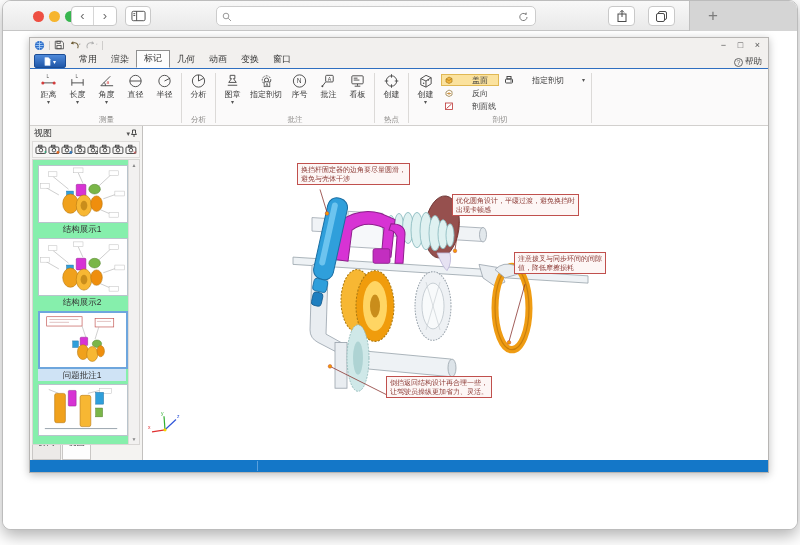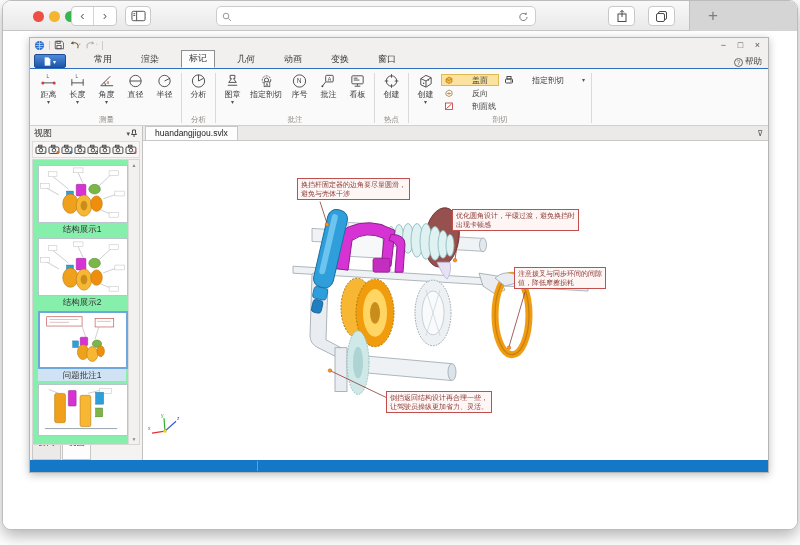--- a/index.html
+++ b/index.html
@@ -22,21 +22,21 @@
   .plus { position:absolute; left:10px; top:3px; width:26px; height:23px; color:#7c7c7c; font-size:17px; text-align:center; line-height:23px; }
   .page { position:relative; height:499px; background:#fff; }
 
   
   .app { position:absolute; left:26px; top:6px; width:740px; height:436px; background:#f2f0ee;
          border:1px solid #b7b5b3; box-shadow:0 2px 8px rgba(0,0,0,.25); display:flex; flex-direction:column; }
   .trow { height:14px; display:flex; align-items:center; padding:0 4px; gap:4px; }
   .trow .spacer { flex:1; }
   .wctl { font-size:9px; color:#555; width:13px; text-align:center; line-height:12px; }
   .qsep { width:1px; height:9px; background:#cfcdcb; }
-  .mrow { height:16px; display:flex; align-items:flex-end; padding:0 4px 0 4px; gap:15px; }
+  .mrow { height:16px; display:flex; align-items:flex-end; padding:0 4px 0 4px; gap:0; }
   .filebtn { width:32px; height:14px; margin-right:6px; background:linear-gradient(#4f8ada,#1f57a8); border:1px solid #1b4c94;
              border-radius:2px; display:flex; align-items:center; justify-content:center; gap:2px; color:#fff; font-size:6px; }
   .mtab { font-size:9px; color:#333; padding:1px 7px 2px; }
   .mtab.active { background:#fcfcfc; border:1px solid #8f8f8f; border-bottom:1px solid #fcfcfc; }
   .help { margin-left:auto; display:flex; align-items:center; gap:2px; font-size:8.5px; color:#444; padding-right:2px; }
   .help .q { width:9px; height:9px; border:1px solid #666; border-radius:50%; font-size:7px; line-height:8px; text-align:center; color:#666; }
 
   .ribbon { height:58px; background:#fbfafa; border-top:1px solid #2f6fc0; border-bottom:1px solid #d2d0ce;
             display:flex; padding:2px 2px 0 2px; }
   .rgroup { display:flex; flex-direction:column; padding:0 3px; }
@@ -499,24 +499,20 @@
               <span>▼</span>
             </div>
           </div>
           <div class="sb-tabs">
             <div class="sbtab">协同</div>
             <div class="sbtab active">视图</div>
           </div>
         </div>
 
         <div class="main">
-          <div class="doctabs">
-            <div class="dtab">huandangjigou.svlx</div>
-            <span class="collapse">⊽</span>
-          </div>
           <div class="viewport">
             <svg class="scene" viewBox="0 0 625 321" preserveAspectRatio="none">
 
               <g>
                 <path d="M150,126 L445,144 L445,151 L150,133 Z" fill="#eef2f5" stroke="#9aa5ad" stroke-width="0.8"></path>
                 <path d="M176,130 l-7,4 -2,62 q0,8 8,12 l30,15 6,-8 -28,-15 2,-58 z" fill="#e9edf1" stroke="#99a3ac" stroke-width="0.8"></path>
                 <rect x="192" y="208" width="12" height="44" fill="#e9edf1" stroke="#99a3ac" stroke-width="0.8"></rect>
                 <path d="M336,133 L355,136 L362,150 L352,154 L340,146 Z" fill="#e9edf1" stroke="#99a3ac" stroke-width="0.8"></path>
                 <path d="M219,216 L308,224 Q313,232 308,241 L219,233 Q215,224 219,216 Z" fill="#eef2f5" stroke="#9aa5ad" stroke-width="0.8"></path>
                 <ellipse cx="309" cy="232.5" rx="4" ry="8.5" fill="#dde4e9" stroke="#9aa5ad" stroke-width="0.8"></ellipse>

